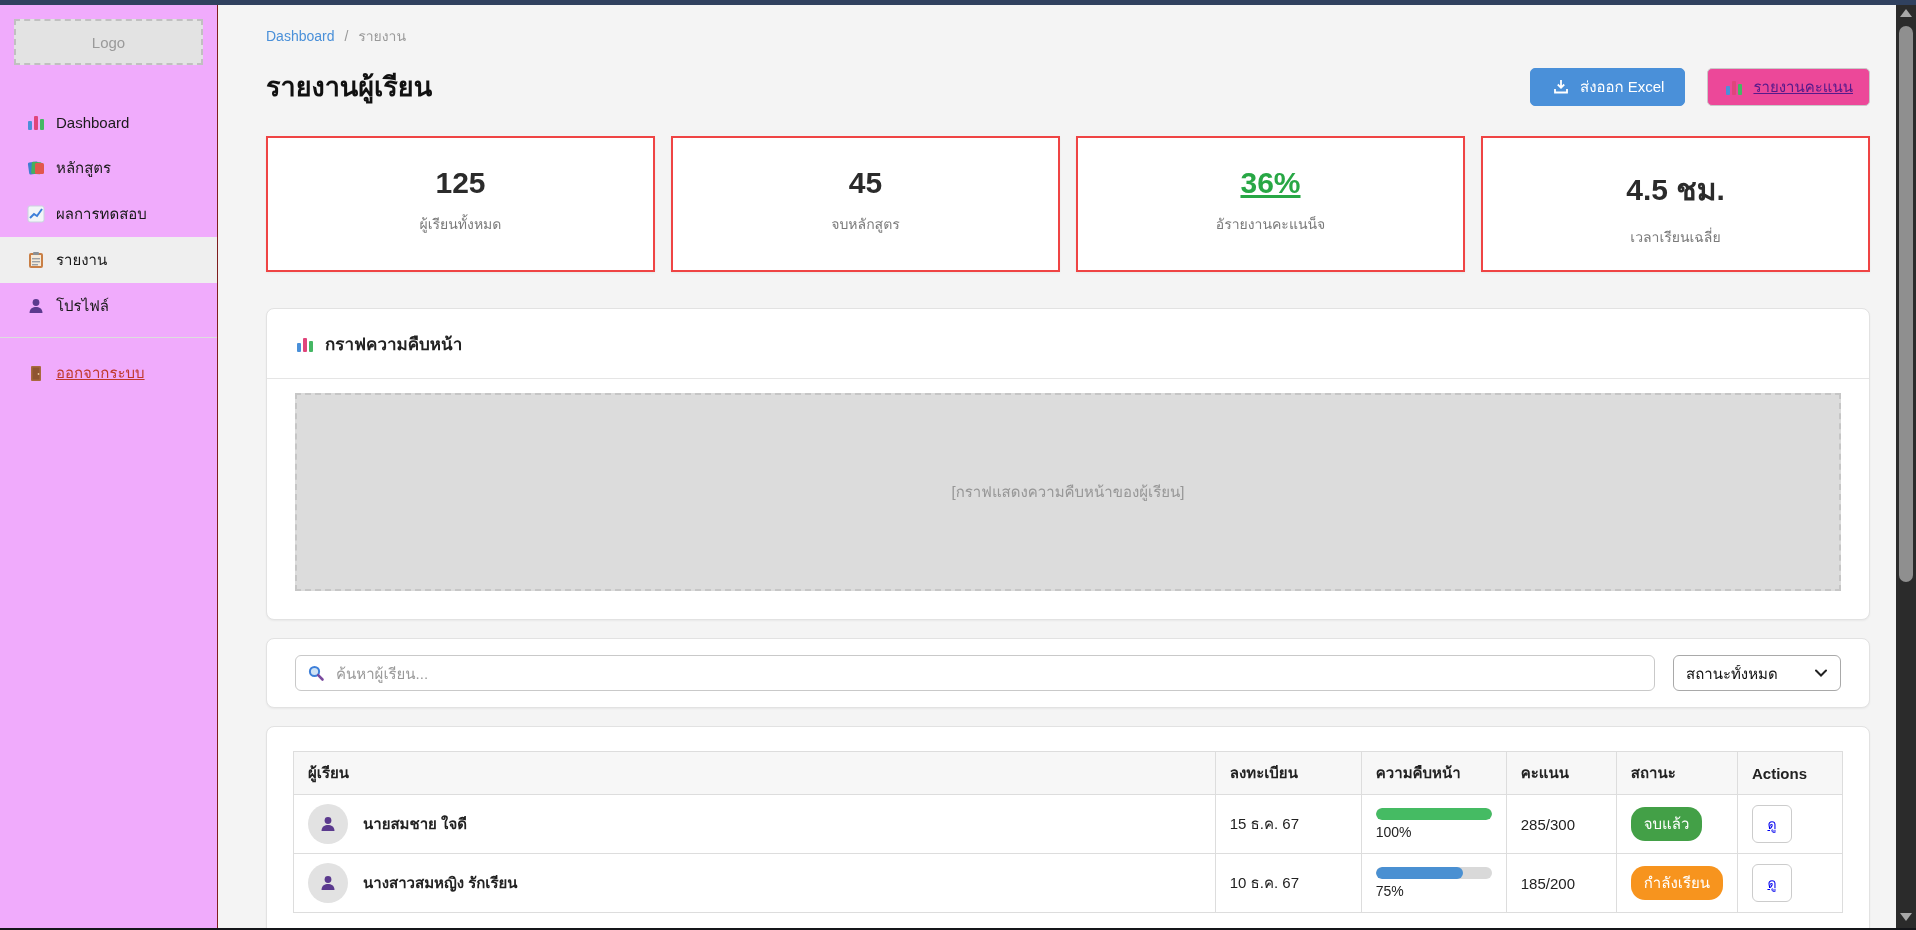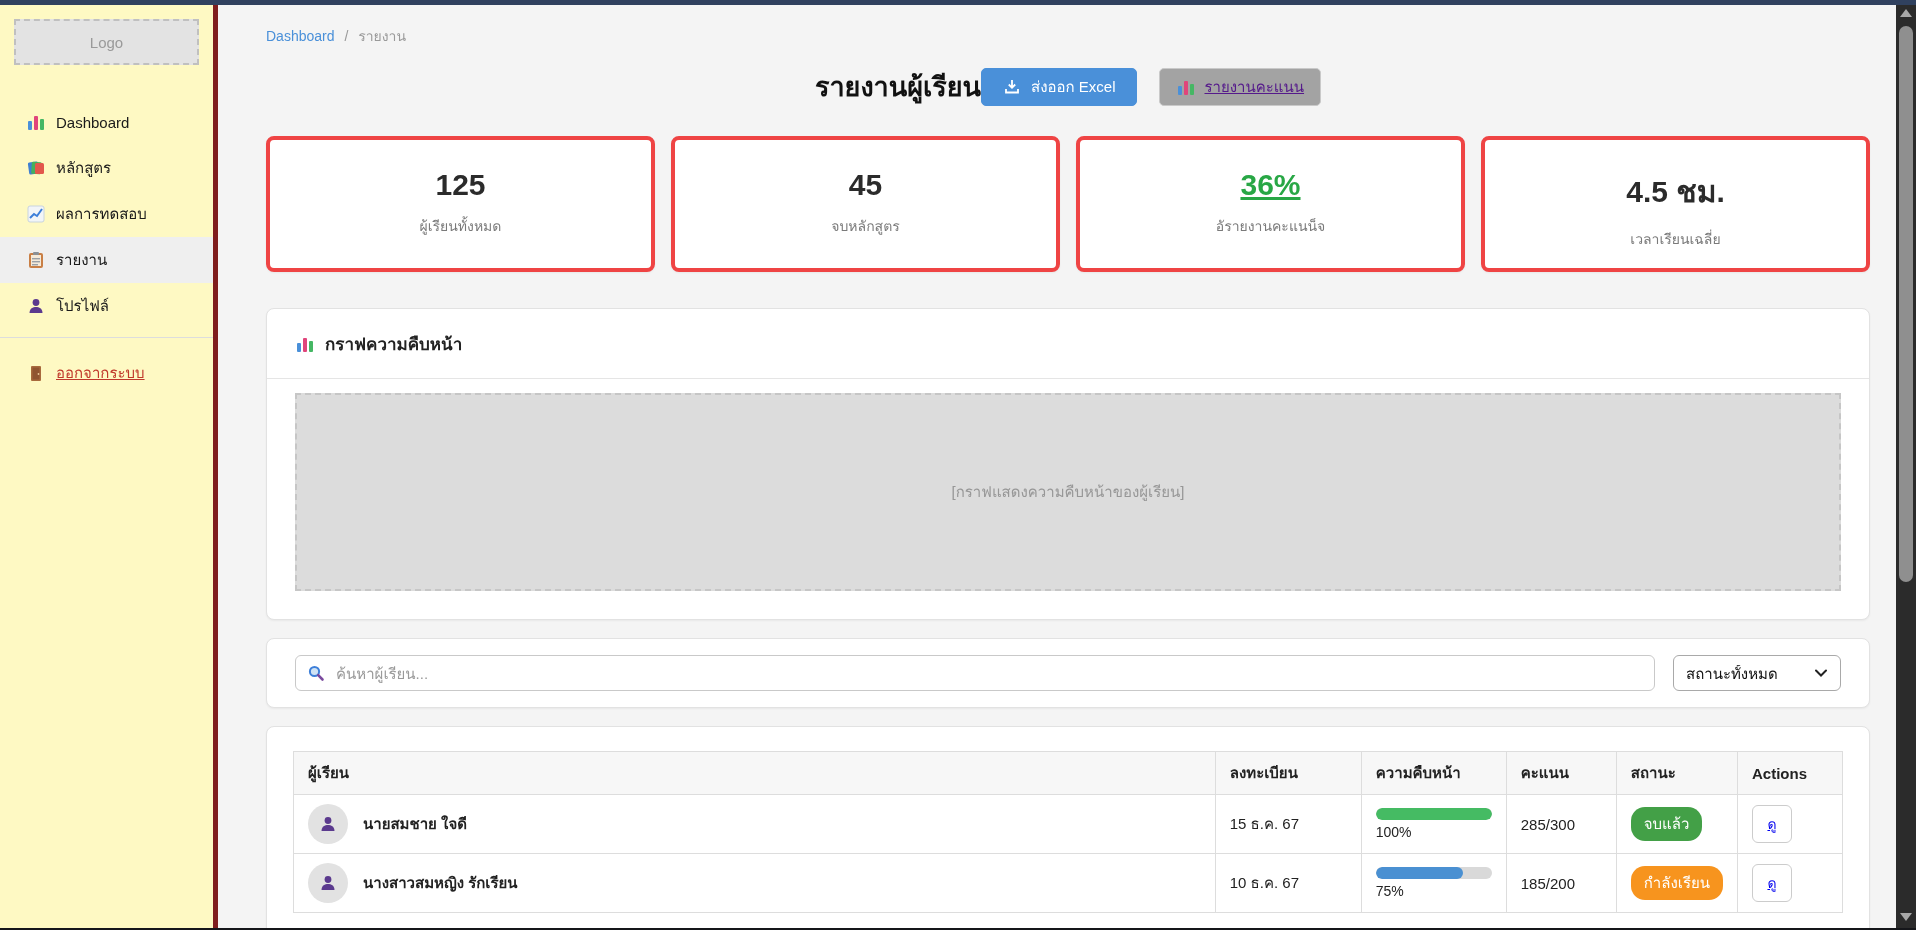--- a/index.html
+++ b/index.html
@@ -10,21 +10,21 @@
     overflow: hidden;
     position: relative;
     color: #222;
   }
   .topline { position: absolute; top:0; left:0; width:100%; height:5px; background:#30415f; z-index:60; }
   .bottomline { position: absolute; bottom:0; left:0; width:100%; height:2px; background:#15161a; z-index:60; }
 
   .app { display: flex; height: 100%; padding-top: 5px; margin-right: 20px; }
 
   
-  .sidebar { width: 218px; min-width:218px; background: #fef9c3; border-right: 5px solid #7f1d1d; }
+  .sidebar { width: 218px; min-width:218px; background: #f0abfc; border-right: 1px solid #7f1d1d; }
   .logo-box {
     margin: 14px 14px 0; height: 46px;
     background: #e3e3e3; border: 2px dashed #c0c0c0;
     display: flex; align-items: center; justify-content: center;
     color: #9a9a9a; font-size: 15px;
   }
   .nav { margin-top: 34px; display: block; }
   .nav-item {
     height: 46px; display: flex; align-items: center; gap: 10px;
     padding: 0 26px; font-size: 15px; color: #1a1a1a; text-decoration: none; cursor: pointer;
@@ -36,31 +36,31 @@
     height: 46px; display: flex; align-items: center; gap: 10px;
     padding: 0 26px; font-size: 15px; color: #c0392b; text-decoration: underline; cursor: pointer;
   }
 
   
   .main { flex: 1; padding: 20px 26px 0 48px; }
   .breadcrumb { font-size: 14px; color: #999; }
   .breadcrumb a { color: #4a90d9; text-decoration: none; cursor: pointer; }
   .breadcrumb .sep { margin: 0 6px; color: #999; }
 
-  .header-row { display: flex; justify-content: center; align-items: center; margin-top: 18px; }
+  .header-row { display: flex; justify-content: space-between; align-items: center; margin-top: 18px; }
   .page-title { font-size: 27px; font-weight: bold; color: #111; }
   .header-actions { display: flex; gap: 22px; }
   .btn { height: 38px; display: inline-flex; align-items: center; gap: 9px; border-radius: 5px; font-size: 15px; cursor: pointer; }
   .btn-primary { background: #4a90d9; border: 1px solid #4a90d9; color: #fff; padding: 0 20px; }
-  .btn-outline { background: #a3a3a3; border: 1px solid #c9c9c9; padding: 8px 16px; }
+  .btn-outline { background: #ec4899; border: 1px solid #c9c9c9; padding: 8px 16px; }
   .btn-outline .btn-link { color: #551a8b; text-decoration: underline; }
 
   .stats-row { display: flex; gap: 16px; margin-top: 28px; }
   .stat-card {
-    flex: 1; height: 136px; background: #fff; border: 4px solid #ef4444; border-radius: 8px;
+    flex: 1; height: 136px; background: #fff; border: 2px solid #ef4444; border-radius: 0;
     text-align: center; padding-top: 28px; box-shadow: 0 1px 2px rgba(0,0,0,.05);
   }
   .stat-value { font-size: 30px; font-weight: bold; color: #2b2b2b; }
   .stat-label { margin-top: 13px; font-size: 14px; color: #7a7a7a; }
 
   .card { background: #fff; border: 1px solid #e2e2e2; border-radius: 8px; box-shadow: 0 1px 2px rgba(0,0,0,.05); }
   .chart-card { margin-top: 36px; }
   .chart-header { display: flex; align-items: center; gap: 10px; padding: 21px 28px; font-size: 17px; font-weight: bold; color: #222; }
   .chart-divider { border-top: 1px solid #e5e5e5; }
   .chart-placeholder {

